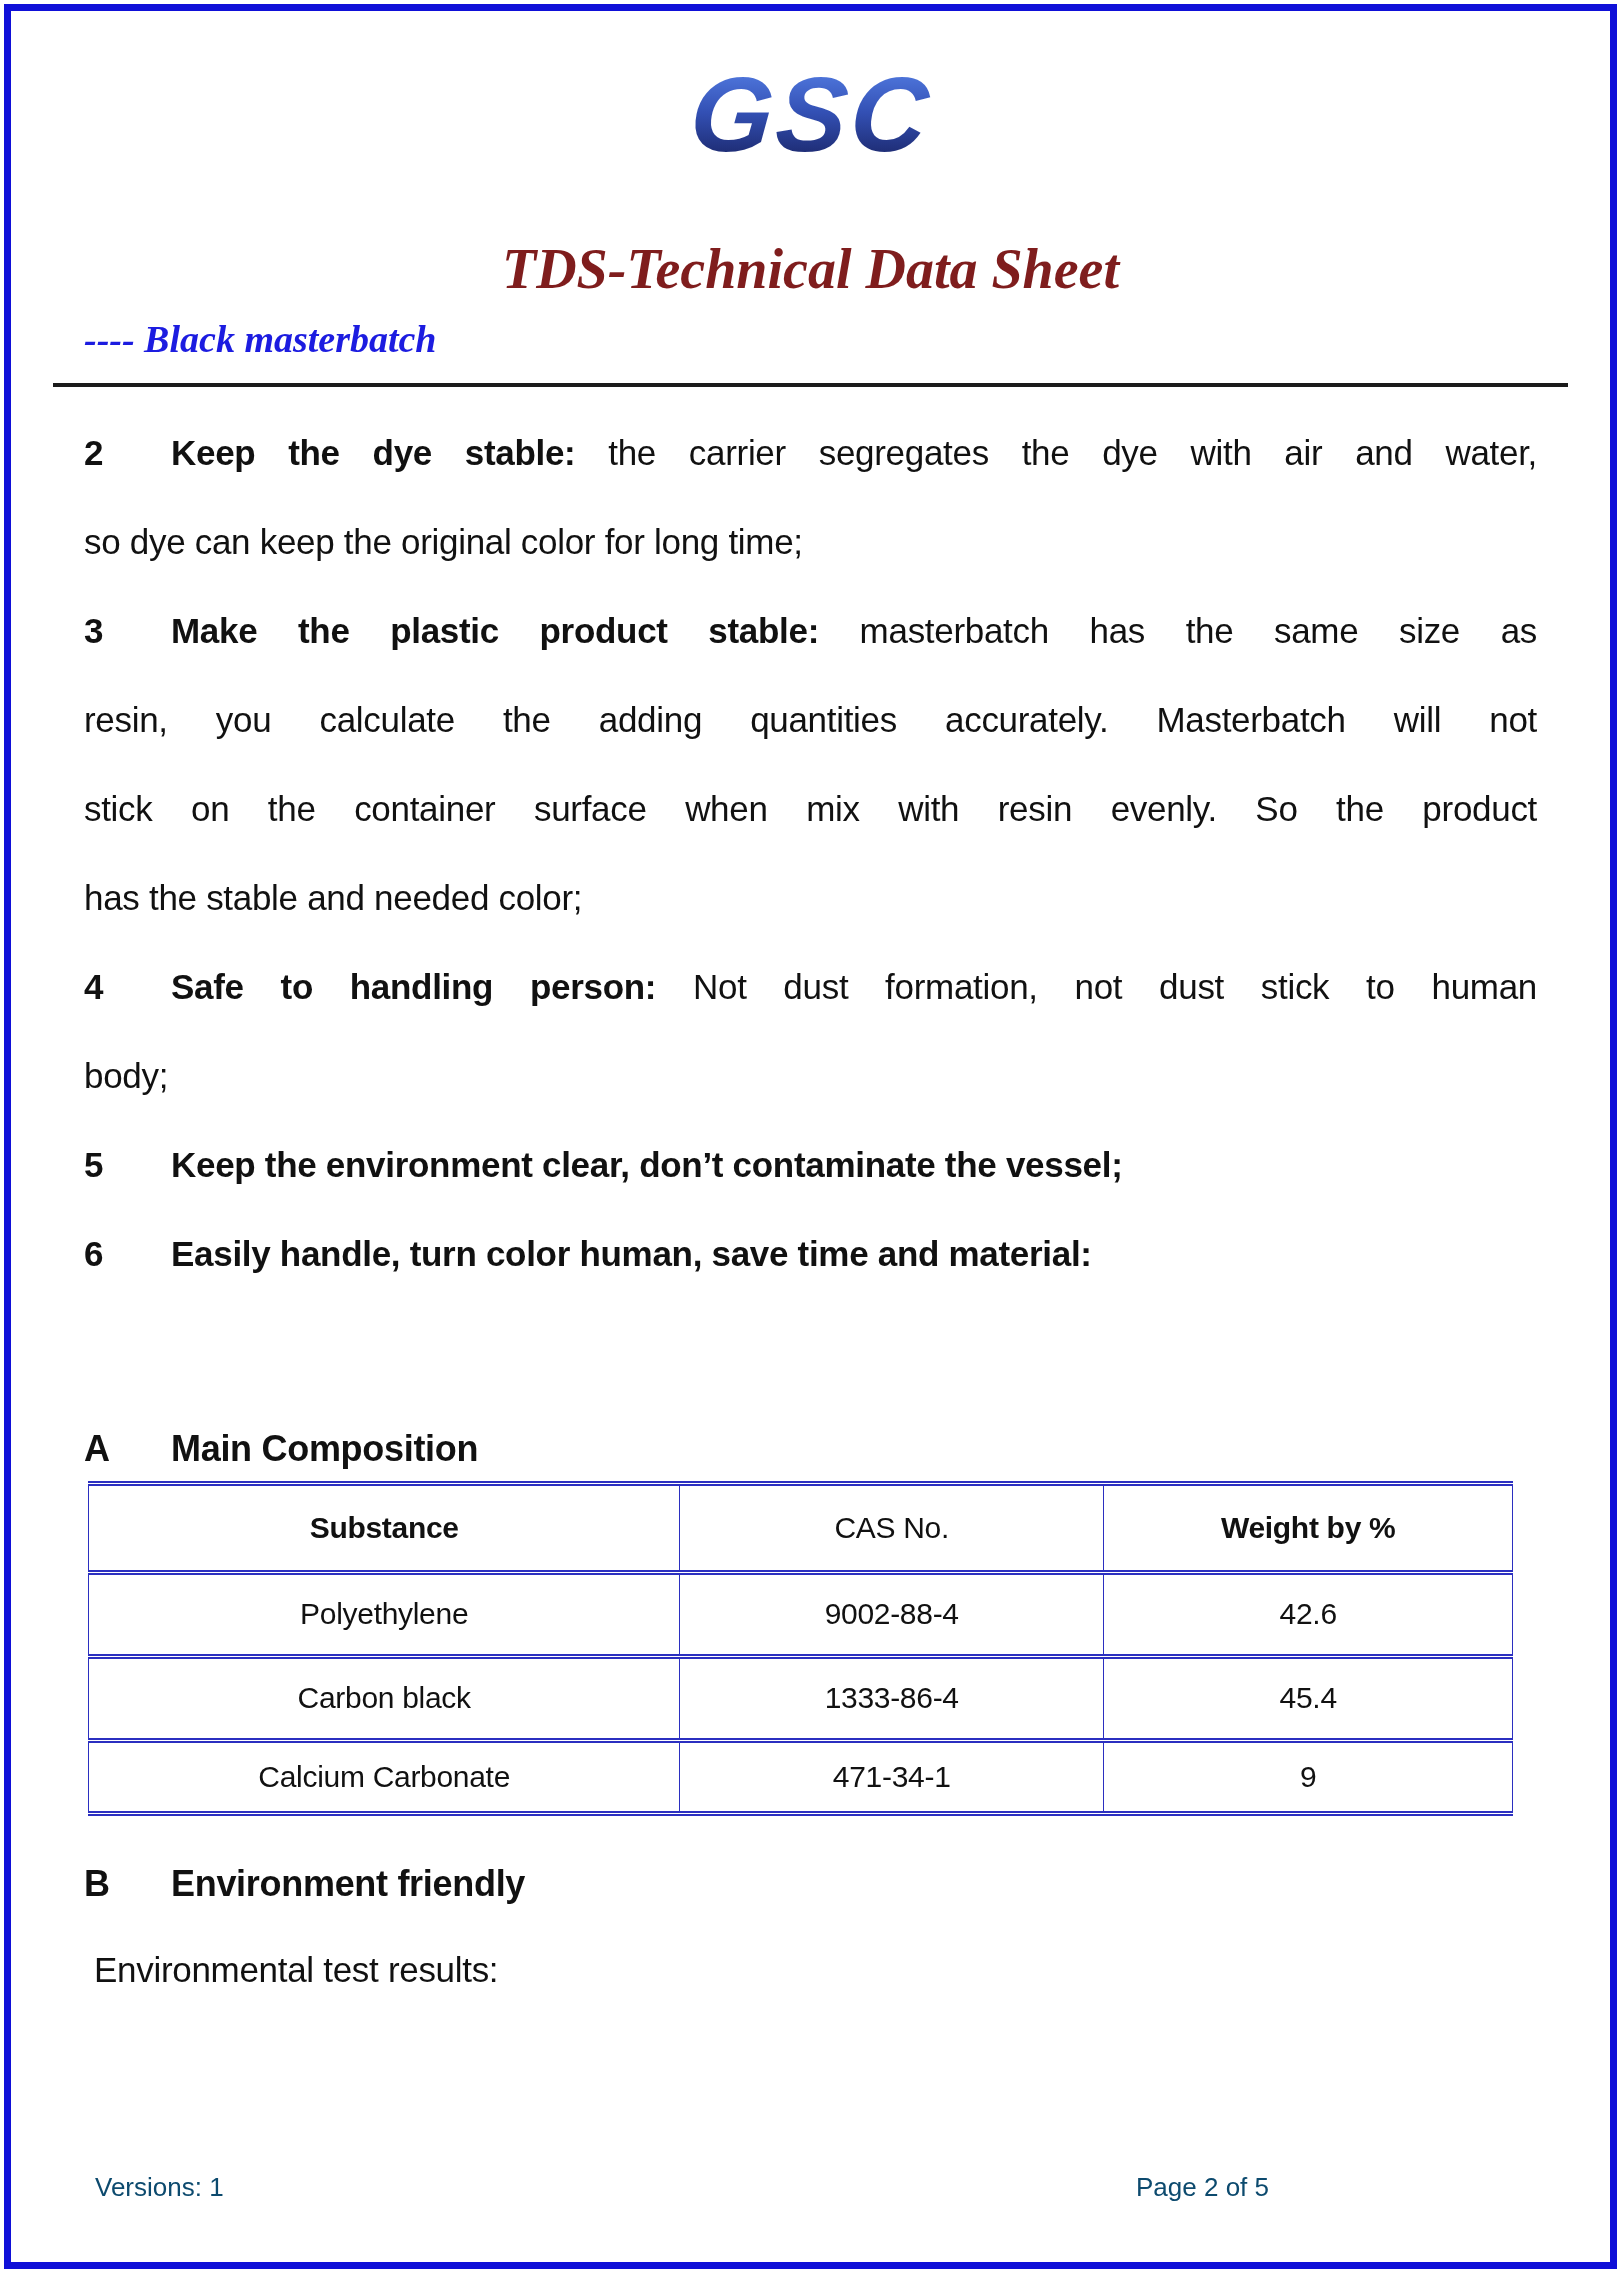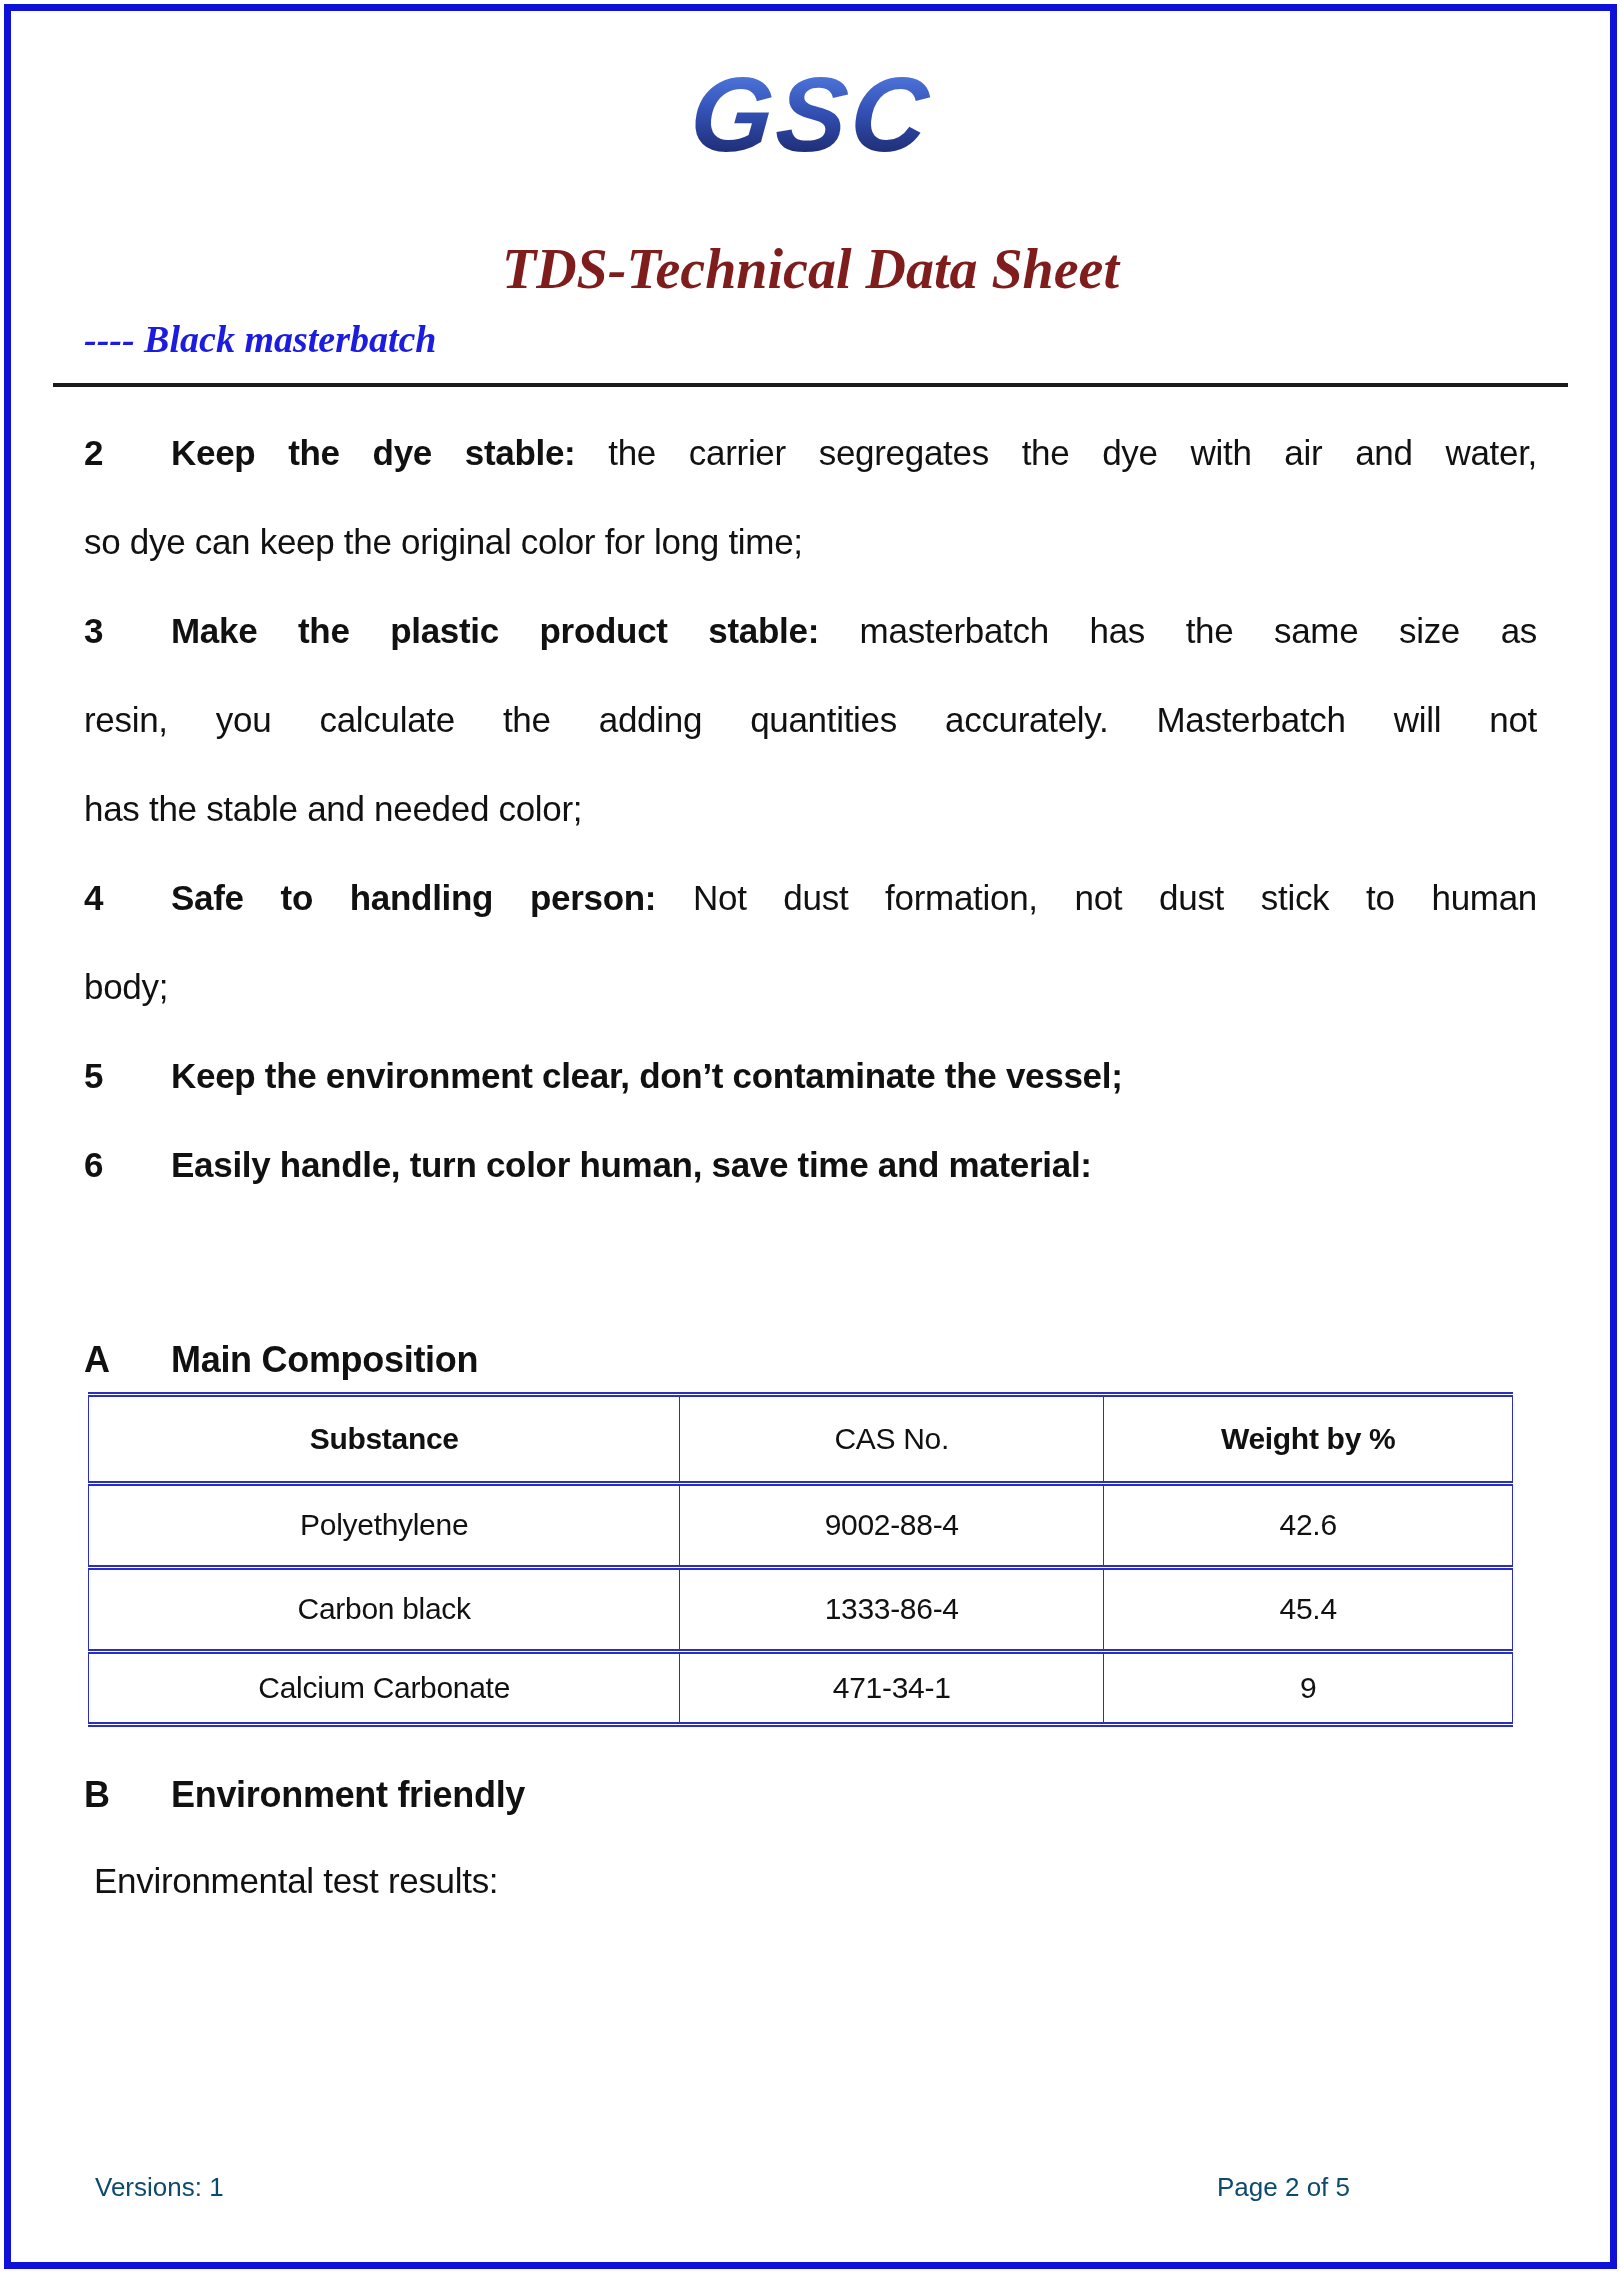--- a/index.html
+++ b/index.html
@@ -80,39 +80,40 @@
   table.comp th.boldcol{font-weight:bold;}
   tr.hrow{height:89px;}
   tr.r1{height:84px;}
   tr.r2{height:84px;}
   tr.r3{height:73px;}
   
   .footer{
     position:absolute;left:95px;right:95px;bottom:71px;
     font-size:26px;line-height:30px;color:#0c4a6e;
   }
-  .footer .pageno{position:absolute;left:1122px;top:0;}
+  .footer .pageno{position:absolute;left:1041px;top:0;}
 </style>
 </head>
 <body>
 
 <div class="page">
   <div class="frame"></div>
   <div class="content">
 
     <div class="logo-wrap"><span class="logo-text">GSC</span></div>
     <div class="title">TDS-Technical Data Sheet</div>
     <div class="subtitle">---- Black masterbatch</div>
     <hr class="rule">
 
     <div class="bodytext">
       <div class="line just"><span class="num">2</span><span class="b">Keep the dye stable:</span><span> the carrier segregates the dye with air and water,</span></div>
       <div class="line"><span class="b"></span><span>so dye can keep the original color for long time;</span></div>
       <div class="line just"><span class="num">3</span><span class="b">Make the plastic product stable:</span><span> masterbatch has the same size as</span></div>
       <div class="line just"><span class="b"></span><span>resin, you calculate the adding quantities accurately. Masterbatch will not</span></div>
+      <div class="line just"><span class="b"></span><span>stick on the container surface when mix with resin evenly. So the product</span></div>
       <div class="line"><span class="b"></span><span>has the stable and needed color;</span></div>
       <div class="line just"><span class="num">4</span><span class="b">Safe to handling person:</span><span> Not dust formation, not dust stick to human</span></div>
       <div class="line"><span class="b"></span><span>body;</span></div>
       <div class="line"><span class="num">5</span><span class="b">Keep the environment clear, don’t contaminate the vessel;</span><span></span></div>
       <div class="line"><span class="num">6</span><span class="b">Easily handle, turn color human, save time and material:</span><span></span></div>
     </div>
 
     <div class="head"><span class="num">A</span><span>Main Composition</span></div>
 
     <table class="comp">

